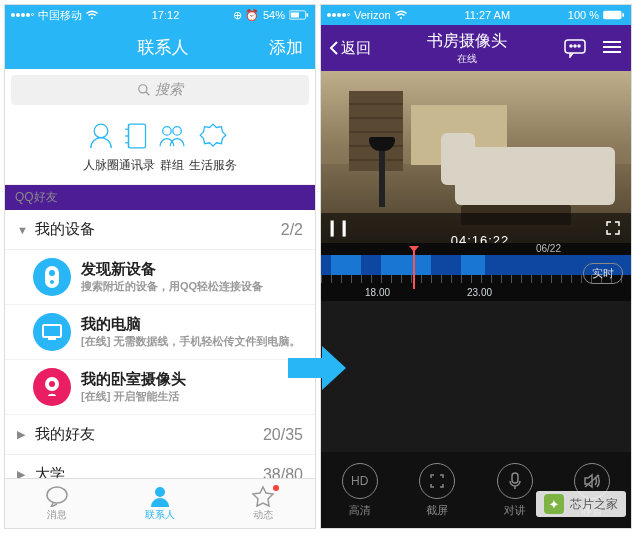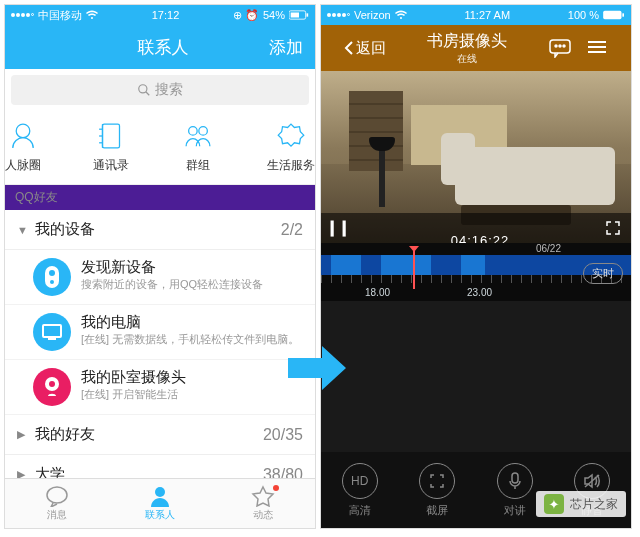--- a/index.html
+++ b/index.html
@@ -13,50 +13,50 @@
   .statusbar.light { background: #29b6f6; color: #fff; gap: 39px; }
   .statusbar .sb-left, .statusbar .sb-right { display: flex; align-items: center; gap: 4px; }
   .dots { display: flex; gap: 1px; }
   .dots i { width: 4px; height: 4px; border-radius: 50%; background: #fff; display: inline-block; }
   .dots i.hollow { background: transparent; border: 1px solid #fff; width: 3px; height: 3px; }
 
   
   .hdr { background: #29b6f6; color: #fff; height: 44px; display: flex; align-items: center; justify-content: space-between; padding: 0 12px; font-size: 17px; }
   .hdr .title { font-weight: 500; }
 
-  .searchbar { background: #f0f0f0; margin: 6px; border-radius: 4px; height: 30px; display: flex; align-items: center; justify-content: center; color: #999; font-size: 14px; gap: 4px; }
-
-  .iconrow { display: flex; justify-content: space-between; padding: 8px 0 10px; border-bottom: 1px solid #eee; }
+  .searchbar { background: #f0f0f0; margin: 6px; border-radius: 4px; height: 30px; display: flex; align-items: center; justify-content: center; color: #999; font-size: 14px; gap: 4px; font-style: italic; }
+
+  .iconrow { display: flex; justify-content: center; padding: 8px 0 10px; border-bottom: 1px solid #eee; }
   .iconitem { display: flex; flex-direction: column; align-items: center; gap: 4px; color: #333; font-size: 12px; }
   .iconitem svg { width: 34px; height: 34px; stroke: #29b6f6; fill: none; stroke-width: 1.5; }
 
   .sectionlabel { background: #4c1d95; color: #888; font-size: 12px; padding: 4px 10px; }
   .grouprow { display: flex; align-items: center; padding: 10px 12px; border-bottom: 1px solid #eee; font-size: 15px; color: #222; }
   .grouprow .chev { width: 10px; color: #888; margin-right: 8px; font-size: 11px; }
   .grouprow .count { margin-left: auto; color: #888; font-size: 16px; }
 
-  .devicerow { display: flex; align-items: flex-start; padding: 8px 12px 8px 28px; border-bottom: 1px solid #f2f2f2; gap: 10px; }
+  .devicerow { display: flex; align-items: center; padding: 8px 12px 8px 28px; border-bottom: 1px solid #f2f2f2; gap: 10px; font-weight: bold; }
   .devicerow .circ { width: 38px; height: 38px; border-radius: 50%; display: flex; align-items: center; justify-content: center; flex-shrink: 0; }
   .circ.blue { background: #29b6f6; }
   .circ.pink { background: #e91e63; }
   .devicerow .txts { display: flex; flex-direction: column; }
   .devicerow .t1 { font-size: 15px; color: #222; }
   .devicerow .t2 { font-size: 11px; color: #999; }
 
   
   .tabbar { position: absolute; bottom: 0; left: 0; right: 0; height: 50px; border-top: 1px solid #ddd; display: flex; background: #fafafa; }
   .tabbtn { flex: 1; display: flex; flex-direction: column; align-items: center; justify-content: center; gap: 1px; color: #999; font-size: 10px; position: relative; }
   .tabbtn.active { color: #29b6f6; }
   .tabbtn .reddot { position: absolute; top: 6px; right: 36px; width: 6px; height: 6px; background: #f44336; border-radius: 50%; }
 
   
   .bigarrow { position: absolute; left: 288px; top: 346px; z-index: 5; }
 
   
-  .rhdr { background: #a16207; color: #fff; height: 46px; display: flex; align-items: center; padding: 0 23px; gap: 8px; }
+  .rhdr { background: #4c1d95; color: #fff; height: 46px; display: flex; align-items: center; padding: 0 8px; gap: 8px; }
   .rhdr .back { display: flex; align-items: center; font-size: 15px; gap: 2px; }
   .rhdr .rtitles { flex: 1; text-align: center; }
   .rhdr .rtitles .rt1 { font-size: 16px; }
   .rhdr .rtitles .rt2 { font-size: 10px; opacity: .9; }
   .rhdr .ractions { display: flex; gap: 14px; }
 
   
   .video { position: relative; height: 172px; background: linear-gradient(180deg,#bfae8a 0%,#8a795a 45%,#6b5c43 100%); overflow: hidden; }
   .room-floor { position: absolute; bottom: 0; left: 0; right: 0; height: 46%; background: linear-gradient(180deg,#7a6a4e,#4a3e2c); }
   .room-sofa { position: absolute; right: 16px; bottom: 38px; width: 160px; height: 58px; background: #d9d3c5; border-radius: 6px; }

